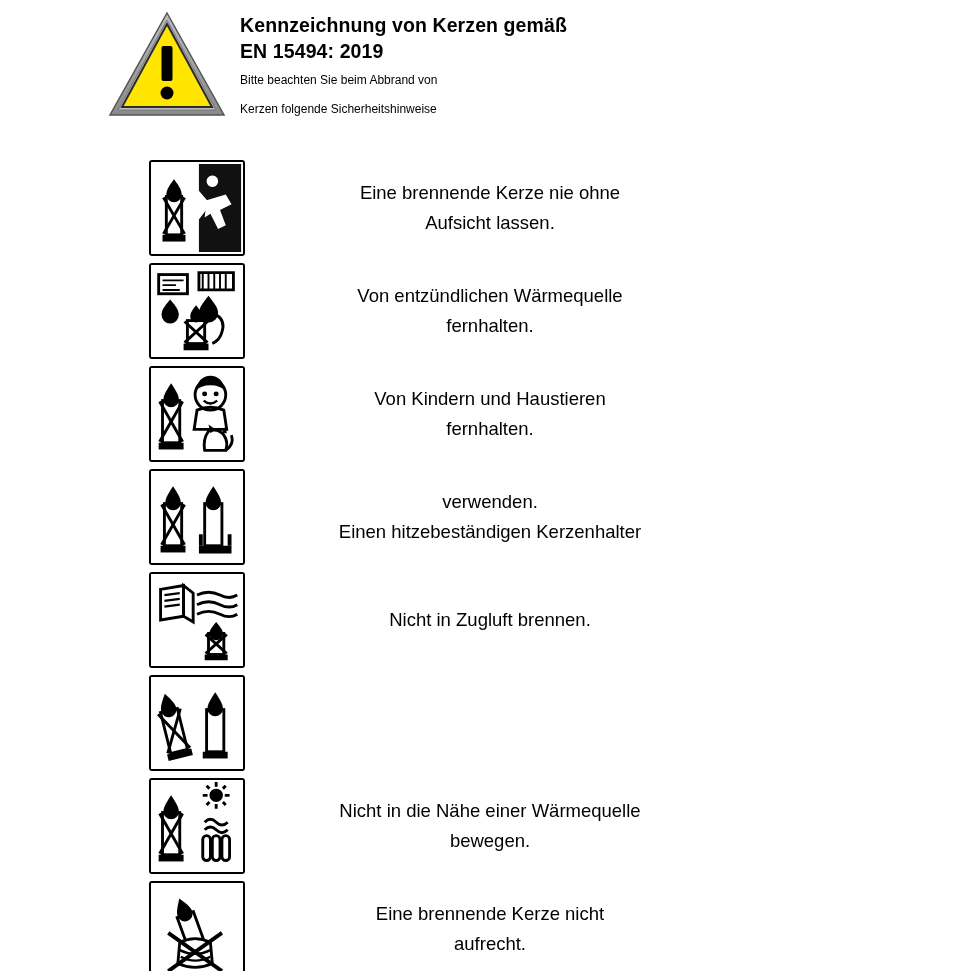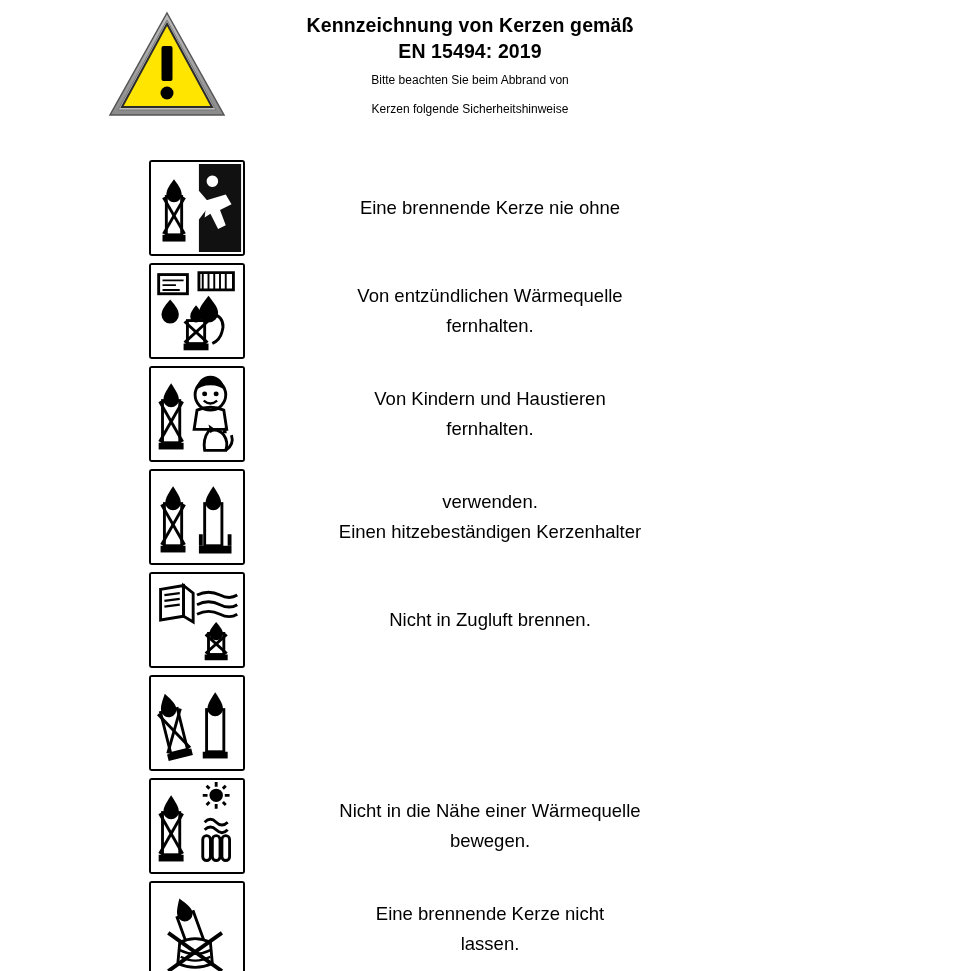--- a/index.html
+++ b/index.html
@@ -35,21 +35,20 @@
     padding-top: 2px;
   }
   .warning-triangle {
     width: 118px;
     height: 108px;
     display: block;
   }
   .header-text {
     padding-top: 4px;
     width: 460px;
-    text-align: center;
   }
   .header-title {
     font-size: 19.5px;
     font-weight: bold;
     line-height: 26px;
     letter-spacing: 0.1px;
   }
   .header-sub {
     font-size: 12px;
     line-height: 25px;
@@ -127,20 +126,21 @@
           <path d="M58 40 L78 34 L84 44 L72 50 L78 66 L70 70 L62 54 L56 58 Z" fill="#fff"></path>
           <rect x="16" y="36" width="16" height="40" fill="#fff" stroke="#000" stroke-width="3"></rect>
           <rect x="12" y="76" width="24" height="7" fill="#000"></rect>
           <path d="M24 18 c6 8 8 12 8 16 a8 8 0 0 1 -16 0 c0 -4 2 -8 8 -16 z" fill="#000"></path>
           <line x1="13" y1="37" x2="35" y2="75" stroke="#000" stroke-width="3"></line>
           <line x1="35" y1="37" x2="13" y2="75" stroke="#000" stroke-width="3"></line>
         </svg>
       </div>
       <div class="row-text">
         <div>Eine brennende Kerze nie ohne</div>
+        <div>Aufsicht lassen.</div>
       </div>
     </div>
 
     <div class="row">
       <div class="pict-cell">
         <svg class="pict" viewBox="0 0 96 96">
           <rect x="0" y="0" width="96" height="96" fill="#fff"></rect>
           <rect x="8" y="10" width="30" height="20" fill="#fff" stroke="#000" stroke-width="3"></rect>
           <line x1="12" y1="16" x2="34" y2="16" stroke="#000" stroke-width="2"></line>
           <line x1="12" y1="21" x2="26" y2="21" stroke="#000" stroke-width="2"></line>
@@ -314,18 +314,18 @@
           <g stroke="#000" stroke-width="2.5" fill="none">
             <path d="M30 70 q16 8 32 0"></path>
             <path d="M31 77 q15 8 31 0"></path>
           </g>
           <line x1="18" y1="52" x2="74" y2="92" stroke="#000" stroke-width="4"></line>
           <line x1="74" y1="52" x2="18" y2="92" stroke="#000" stroke-width="4"></line>
         </svg>
       </div>
       <div class="row-text">
         <div>Eine brennende Kerze nicht</div>
-        <div>lassen.</div>
+        <div>aufrecht.</div>
       </div>
     </div>
 
   </div>
 </div>
 
 </body></html>

